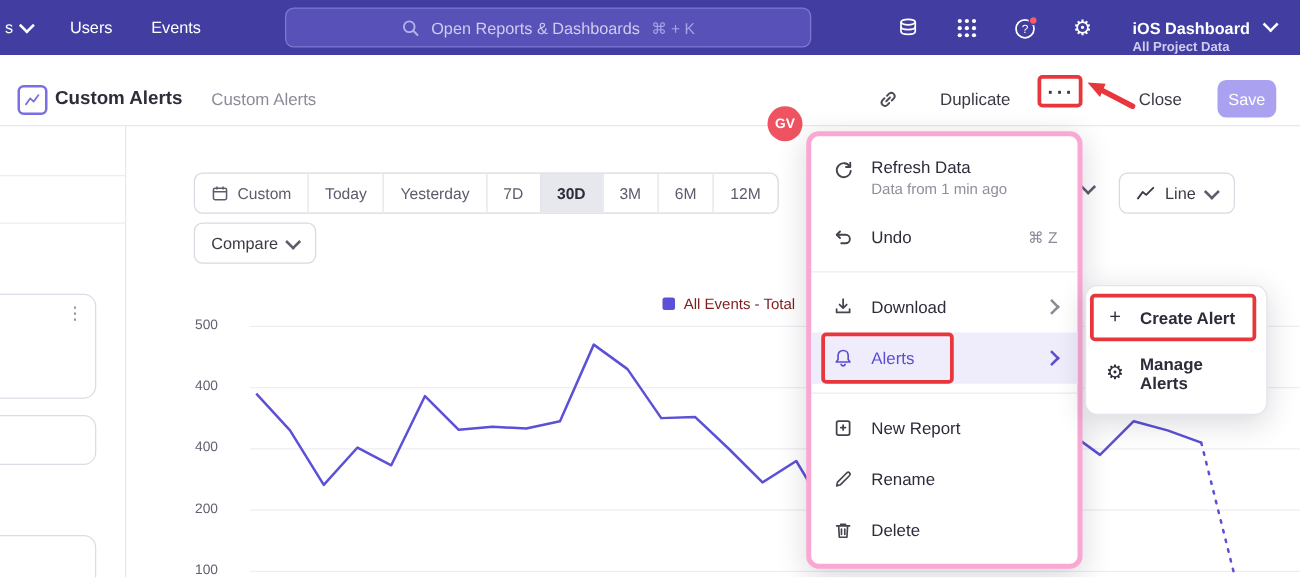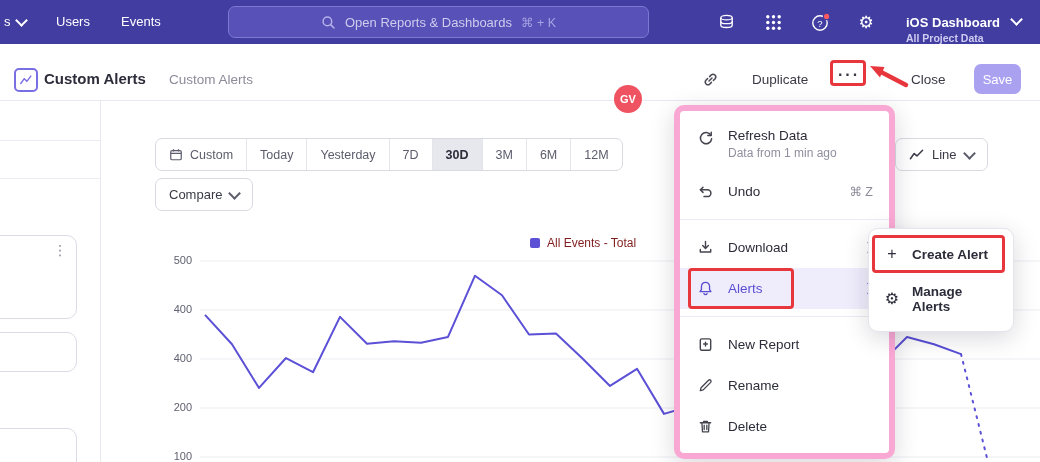--- a/index.html
+++ b/index.html
@@ -42,26 +42,26 @@
        border-radius:7px;overflow:hidden;z-index:2;}
   .seg-item{display:flex;align-items:center;gap:7px;padding:0 13px;font-size:12.5px;color:#5c5c6c;
             border-left:1px solid #e4e4ec;cursor:pointer;}
   .seg-item:first-child{border-left:none;justify-content:space-between;}
   .seg-item.sel{background:#e7e7ee;color:#2c2c3a;font-weight:bold;}
   .btn-outline{position:absolute;height:33px;display:flex;align-items:center;gap:8px;padding:0 13px;background:#fff;
                border:1px solid #d9d9e2;border-radius:7px;font-size:13px;color:#3a3a46;cursor:pointer;box-sizing:border-box;z-index:2;}
   .hidden-chev{position:absolute;left:866px;top:148px;color:#5c5c6c;z-index:1;}
   
   .chart-svg{position:absolute;left:0;top:100px;z-index:1;}
-  .ytick{position:absolute;left:156px;width:36px;text-align:right;font-size:11px;color:#606070;z-index:1;}
+  .ytick{position:absolute;left:156px;width:36px;text-align:left;font-size:11px;color:#606070;z-index:1;}
   .legend{position:absolute;left:530px;top:236px;display:flex;align-items:center;gap:7px;z-index:1;}
   .legend .sw{width:10px;height:10px;border-radius:2px;}
   .legend .lt{font-size:12px;color:#7f1d1d;}
   
-  .menu{position:absolute;left:674px;top:105px;width:221px;background:#fff;border:6px solid #f9a8d4;border-radius:10px;
+  .menu{position:absolute;left:645px;top:105px;width:221px;background:#fff;border:4px solid #f9a8d4;border-radius:10px;
         box-shadow:0 6px 24px rgba(20,20,43,.16);padding:6px 0;z-index:20;box-sizing:border-box;}
   .mi{display:flex;align-items:center;gap:13px;padding:11px 16px;font-size:13.5px;color:#2c2c3a;cursor:pointer;position:relative;}
   .mi .mic{width:19px;height:19px;flex:none;display:flex;align-items:center;justify-content:center;color:#44444f;}
   .mi .msub{font-size:12px;color:#8f8f9e;margin-top:3px;}
   .mi .mright{margin-left:auto;display:flex;align-items:center;color:#8b8b98;font-size:12.5px;}
   .mi-active{background:#efedfb;color:#5a4ed2;}
   .mi-active .mic,.mi-active .mright{color:#5a4ed2;}
   .mdiv{height:1px;background:#ebebf2;margin:7px 0;}
   
   .submenu{position:absolute;left:868px;top:228px;width:146px;background:#fff;border:1px solid #e4e4ec;border-radius:10px;

